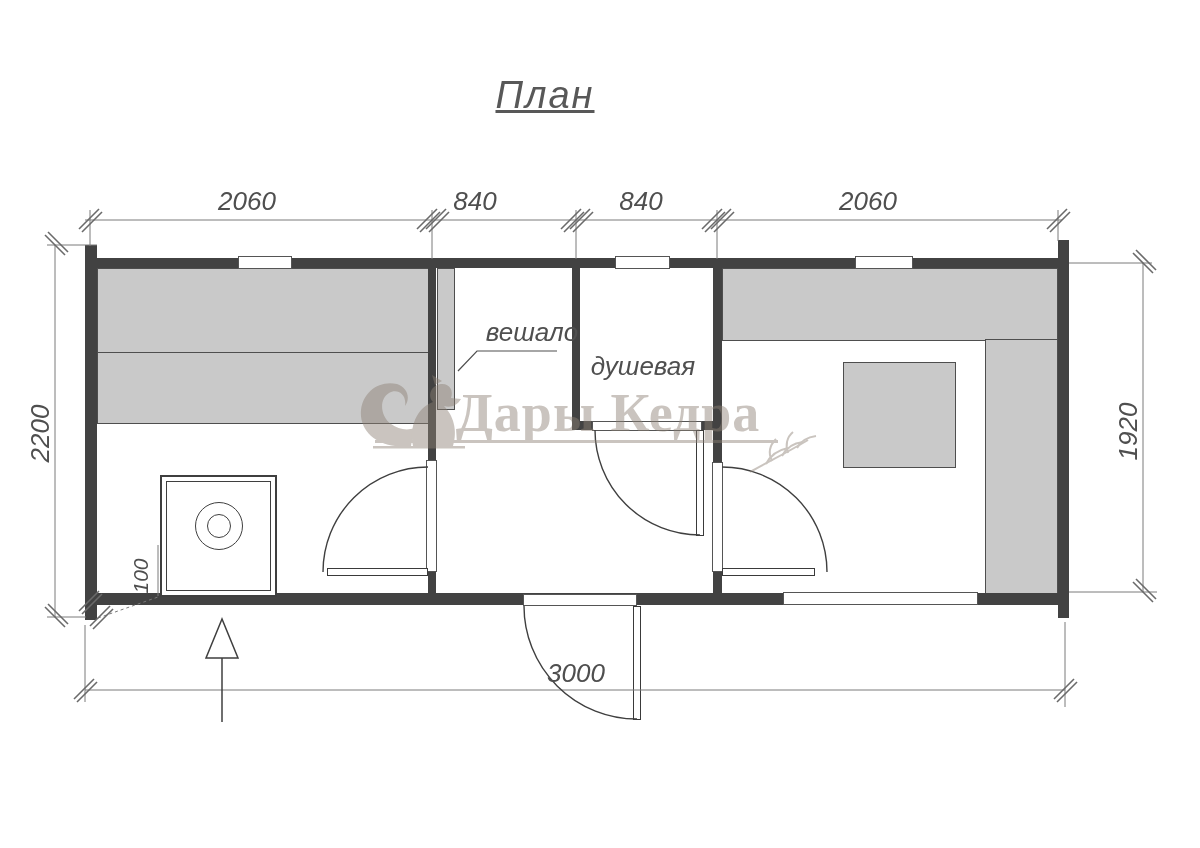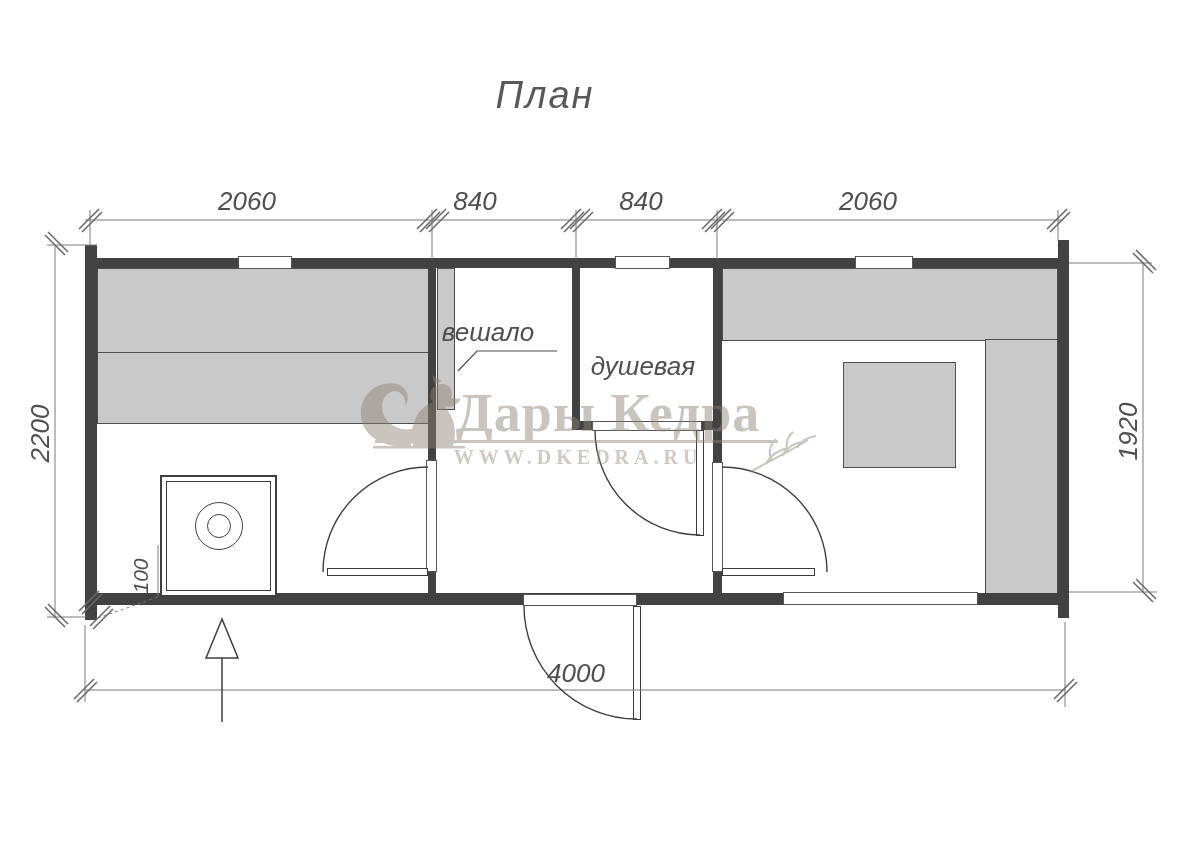--- a/index.html
+++ b/index.html
@@ -1,18 +1,18 @@
 <!DOCTYPE html>
 <html><head>
 <meta charset="utf-8">
 <style>
   html,body{margin:0;padding:0;background:#fff;}
   #canvas{position:relative;width:1200px;height:848px;background:#ffffff;overflow:hidden;
           font-family:"Liberation Sans",sans-serif;color:#4f4f4f;}
-  .abs{position:absolute;}
+  .abs{position:absolute;text-decoration:underline;}
   .wall{position:absolute;background:var(--wall,#424242);}
   .bench{position:absolute;background:var(--bench,#c9c9c9);border:1px solid #4e4e4e;box-sizing:border-box;}
   .frame{position:absolute;background:#ffffff;border:1px solid #555;box-sizing:border-box;}
   .leaf{position:absolute;background:#ffffff;border:1.5px solid #3a3a3a;box-sizing:border-box;}
   .lbl{position:absolute;font-style:italic;color:#4f4f4f;text-align:center;white-space:nowrap;}
   .dim{font-size:26px;}
   .small-dim{font-size:21px;}
   .room-lbl{font-size:26px;}
   .rot{transform:rotate(-90deg);transform-origin:center center;}
   #title{font-size:38px;letter-spacing:2px;color:#585858;}
@@ -149,26 +149,26 @@
     <g>
       <line x1="222" y1="722" x2="222" y2="658" stroke="#3f3f3f" stroke-width="1.5"></line>
       <path d="M222,619 L206,658 L238,658 Z" fill="#ffffff" stroke="#3f3f3f" stroke-width="1.5"></path>
     </g>
   </svg>
 
   <div class="lbl dim" style="left:197px;top:186px;width:100px;">2060</div>
   <div class="lbl dim" style="left:425px;top:186px;width:100px;">840</div>
   <div class="lbl dim" style="left:591px;top:186px;width:100px;">840</div>
   <div class="lbl dim" style="left:818px;top:186px;width:100px;">2060</div>
-  <div class="lbl dim" style="left:526px;top:658px;width:100px;">4000</div>
+  <div class="lbl dim" style="left:526px;top:658px;width:100px;">3000</div>
   <div class="lbl dim rot" style="left:-10px;top:418px;width:100px;">2200</div>
   <div class="lbl dim rot" style="left:1078px;top:416px;width:100px;">1920</div>
   <div class="lbl small-dim rot" style="left:101px;top:564px;width:80px;">100</div>
 
-  <div class="lbl room-lbl" style="left:428px;top:317px;width:120px;">вешало</div>
+  <div class="lbl room-lbl" style="left:472px;top:317px;width:120px;">вешало</div>
   <div class="lbl room-lbl" style="left:583px;top:315px;width:120px;margin-top:36px;">душевая</div>
 
   <div id="watermark">
     <svg width="1200" height="848" viewBox="0 0 1200 848">
 
       <g transform="translate(355,340)" fill="#8d8175">
         <path d="M40,94 C20,92 4,78 6,58 C8,40 24,28 42,32 C52,35 56,46 50,54
                  C52,42 42,36 34,41 C24,47 25,64 36,72 C43,77 52,79 59,76
                  L56,94 Z"></path>
         <path d="M58,94 C54,74 62,56 78,50 C72,44 76,33 86,32 C94,31 99,38 96,46
@@ -181,16 +181,15 @@
         <path d="M750,460 C768,450 788,440 808,428"></path>
         <path d="M766,452 C770,444 778,438 788,436"></path>
         <path d="M772,449 C768,441 770,433 776,427"></path>
         <path d="M782,444 C786,436 794,431 803,430"></path>
         <path d="M788,441 C785,433 787,425 793,420"></path>
         <path d="M797,436 C801,429 808,425 816,424"></path>
       </g>
     </svg>
     <div id="wm-brand">Дары Кедра</div>
     <div id="wm-underline"></div>
-    <div id="wm-site">WWW.DKEDRA.RU</div>
   </div>
 
 </div>
 
 </body></html>

